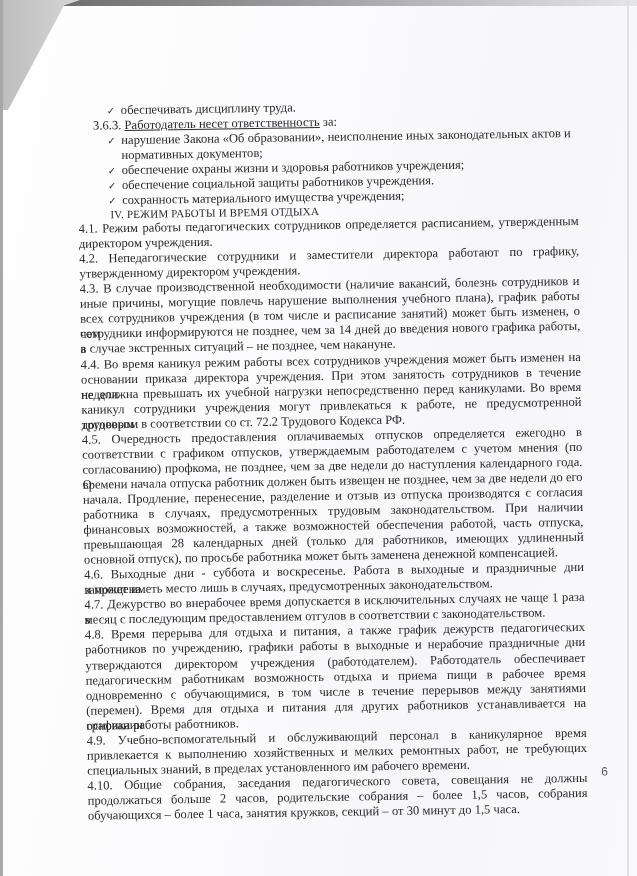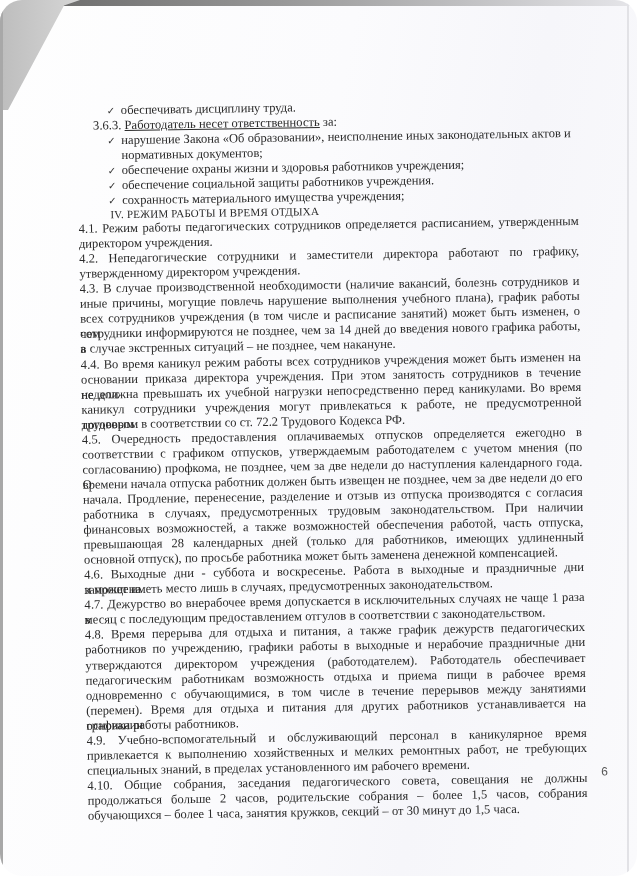--- a/index.html
+++ b/index.html
@@ -11,21 +11,20 @@
       background: #ffffff;
     }
     .scan {
       position: relative;
       width: 637px;
       height: 876px;
       background: linear-gradient(100deg, #fefefe 0%, #fbfbfd 45%, #f6f6fa 70%, #fafafc 100%);
       overflow: hidden;
       font-family: "Liberation Serif", serif;
       color: #2a2a2a;
-      border-radius: 22px;
     }
     .scan-edge-top {
       position: absolute;
       left: 60px; top: 0;
       width: 577px; height: 6px;
       background: linear-gradient(90deg, #6e6e6e 0%, #9a9a9a 40%, #e6e6ea 100%);
     }
     .scan-edge-left {
       position: absolute;
       left: 0; top: 0;

